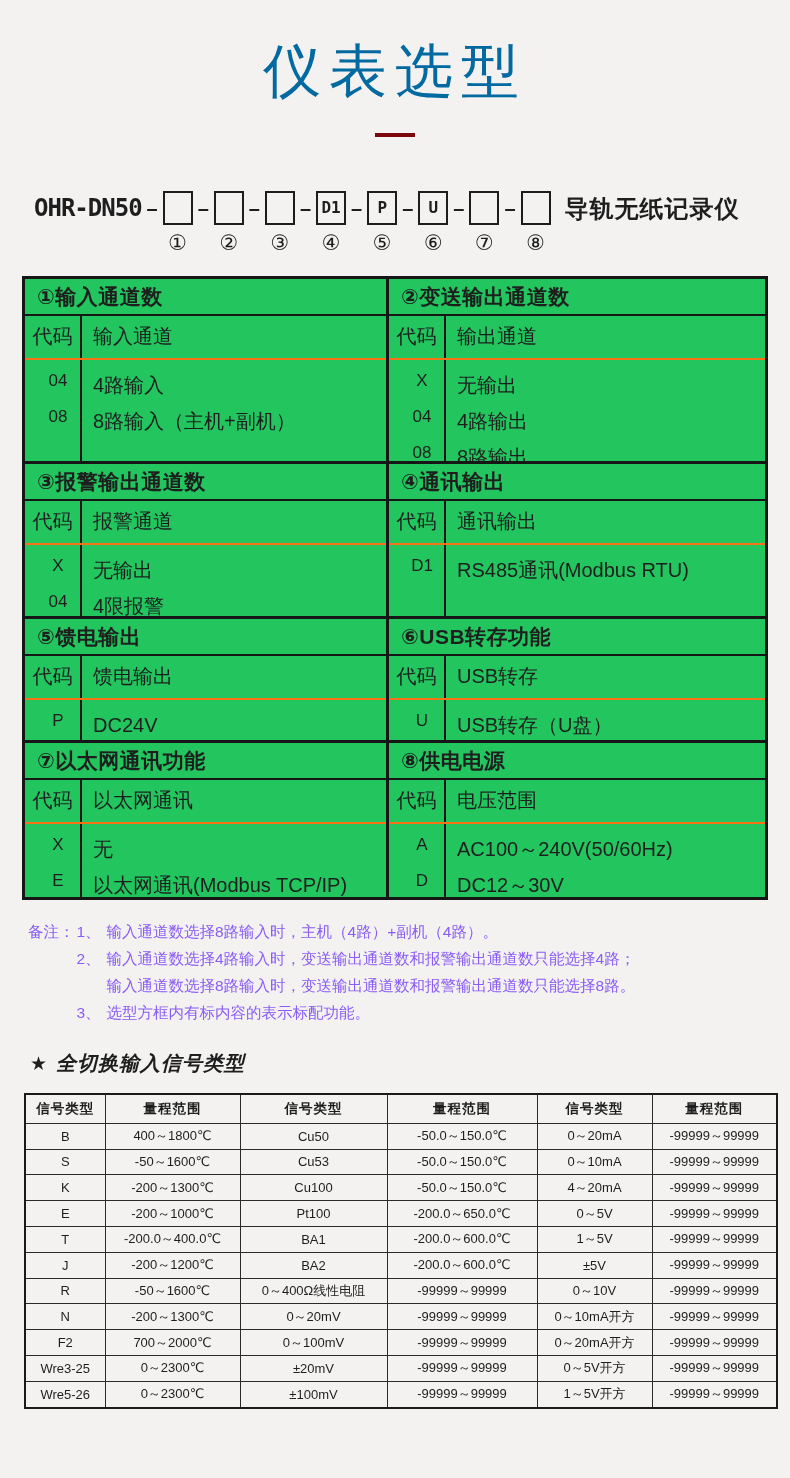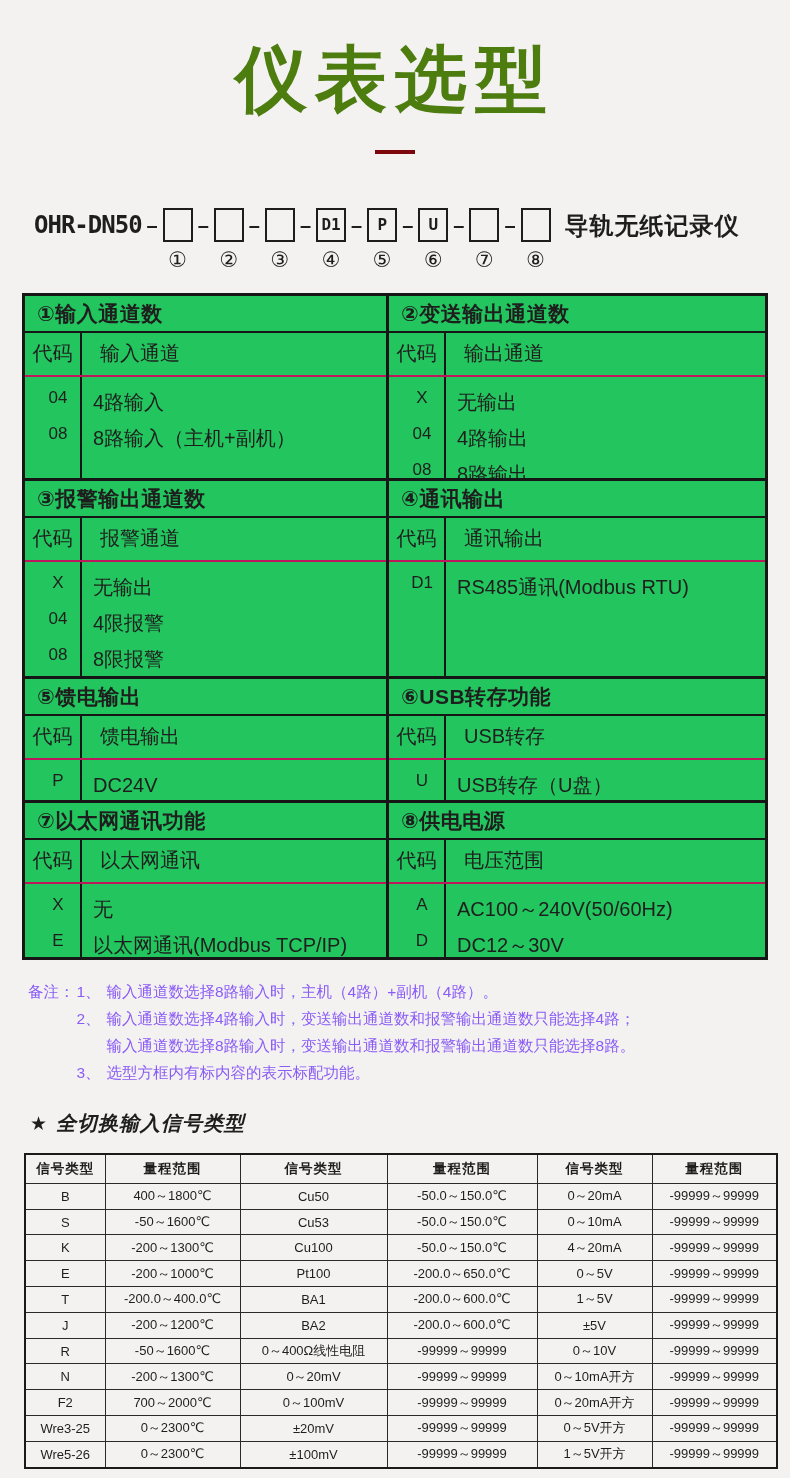--- a/index.html
+++ b/index.html
@@ -9,23 +9,23 @@
     font-family:"Liberation Sans","DejaVu Sans",sans-serif;
     color:#1e1e1e;
     -webkit-font-smoothing:antialiased;
   }
   .page { width:790px; height:1478px; background:#f3f2f1; overflow:hidden; position:relative; }
 
   
   .title {
     margin:36px 0 0;
     text-align:center;
-    font-size:72px;
-    font-weight:700;
-    color:#4d7c0f;
+    font-size:58px;
+    font-weight:400;
+    color:#0369a1;
     letter-spacing:8px;
     line-height:1.22;
   }
   .red-line { width:40px; height:4px; background:#7c060b; margin:26px auto 0; }
 
   
   .model-row { display:flex; align-items:flex-start; margin:54px 0 0 34px; }
   .m-prefix {
     font-family:"DejaVu Sans Mono","Liberation Mono",monospace;
     font-weight:bold; font-size:24px; line-height:34px; letter-spacing:-1px;
@@ -45,34 +45,34 @@
   .sel-wrap {
     width:746px; margin:22px 0 0 22px;
     border:3px solid #161616; box-sizing:border-box;
     display:grid; grid-template-columns:361px 1fr;
     background:#22c55e;
   }
   .sec { box-sizing:border-box; overflow:hidden; }
   .sec.right { border-left:3px solid #161616; }
   .sec.bb { border-bottom:3px solid #161616; }
   .sec.hb1 { height:185px; }
-  .sec.hb2 { height:198px; }
+  .sec.hb2 { height:155px; }
   .sec.hb3 { height:124px; }
   .sec.hb4 { height:154px; }
   .sec-title {
     height:37px; border-bottom:2px solid #161616; box-sizing:border-box;
     font-size:21px; font-weight:bold; line-height:35px; padding-left:12px;
     white-space:nowrap; letter-spacing:0.5px;
   }
-  .sec-head { height:44px; border-bottom:2px solid #be185d; display:flex; box-sizing:border-box; font-size:20px; }
+  .sec-head { height:44px; border-bottom:2px solid #f97316; display:flex; box-sizing:border-box; font-size:20px; }
   .sec-head .code-cell {
     width:57px; border-right:2px solid #161616; box-sizing:border-box;
     display:flex; align-items:center; justify-content:center;
   }
-  .sec-head .desc-cell { flex:1; display:flex; align-items:center; padding-left:18px; white-space:nowrap; }
+  .sec-head .desc-cell { flex:1; display:flex; align-items:center; padding-left:11px; white-space:nowrap; }
   .sec-body { display:flex; box-sizing:border-box; height:calc(100% - 81px); }
   .sec-body .codes {
     width:57px; border-right:2px solid #161616; box-sizing:border-box;
     text-align:center; padding-top:3px;
   }
   .sec-body .descs { flex:1; padding-left:11px; padding-top:7px; }
   .row-line { line-height:36px; font-size:20px; white-space:nowrap; }
   .codes .row-line { font-size:17px; font-weight:500;padding-left:11px; }
 
   

